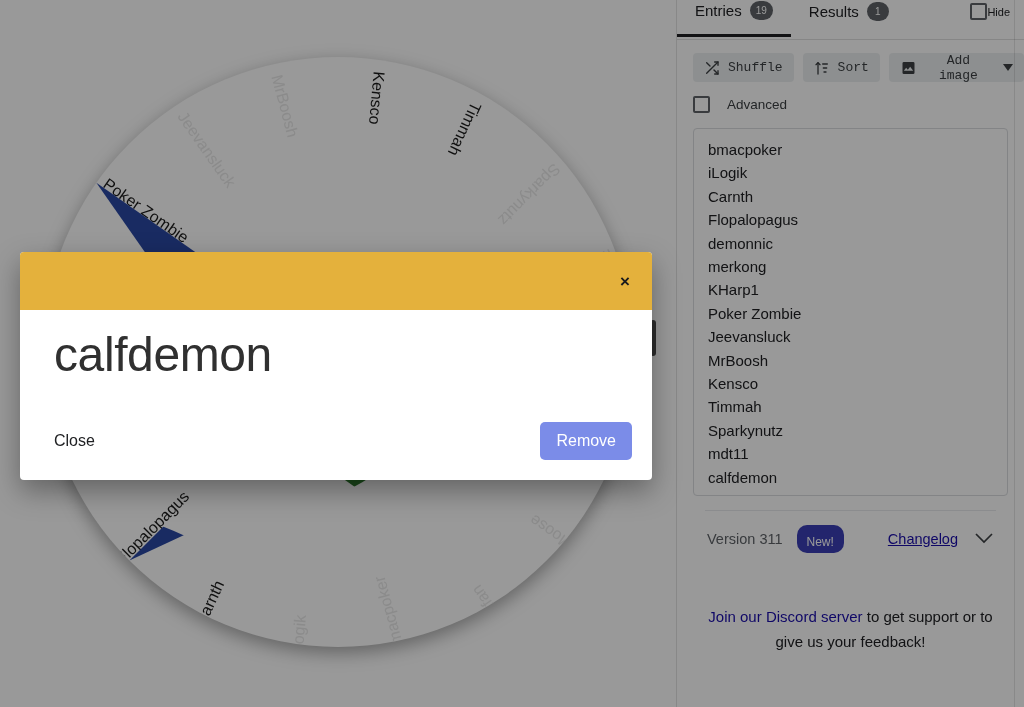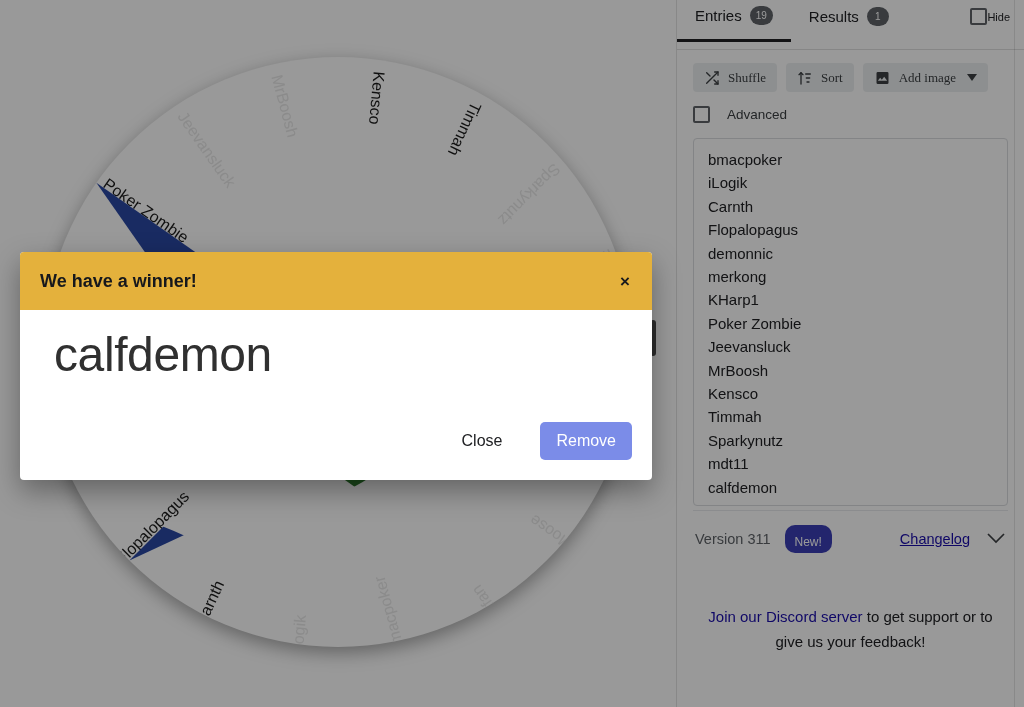--- a/index.html
+++ b/index.html
@@ -44,21 +44,21 @@
   }
 
   
   #side-panel {
     position: absolute; right: 0; top: 0; width: 348px; height: 707px;
     background: #ffffff; box-sizing: border-box;
     border-left: 1px solid #e3e3e3;
   }
   #tabs {
     display: flex; align-items: center;
-    height: 50px; padding: 0 14px 16px 0;
+    height: 40px; padding: 0 14px 16px 0;
     border-bottom: 1px solid #e0e0e0;
     box-sizing: border-box;
   }
   .tab {
     display: flex; align-items: center; gap: 8px;
     height: 50px; padding: 0 18px;
     font-size: 15px; color: #202124;
     cursor: pointer; box-sizing: border-box;
     position: relative;
   }
@@ -80,21 +80,21 @@
 
   #toolbar {
     display: flex; align-items: center; gap: 9px;
     padding: 13px 0 0 16px;
   }
   .tbtn {
     display: flex; align-items: center; gap: 8px;
     height: 29px; padding: 0 11px;
     background: #eceff1; border: none; border-radius: 4px;
     font-size: 13px; color: #3c4043; cursor: pointer;
-    font-family: Liberation Serif, serif;
+    font-family: Liberation Mono, monospace;
   }
   .tbtn svg { display: block; }
   .caret { margin-left: 3px; }
 
   #advanced-row {
     display: flex; align-items: center; gap: 17px;
     padding: 14px 0 0 16px; font-size: 13.5px; color: #3c4043; cursor: pointer;
   }
 
   #entries-box {
@@ -107,21 +107,21 @@
     position: relative;
   }
   .entry {
     font-size: 15px; color: #202124;
     line-height: 23.4px;
     white-space: nowrap;
   }
 
   #version-row {
     display: flex; align-items: center;
-    margin: 0 16px; padding: 14px 2px 0 2px;
+    margin: 0 28px; padding: 14px 2px 0 2px;
     border-top: 1px solid #e8eaed;
     position: absolute; left: 0; right: 0; top: 510px;
   }
   #version-text { font-size: 14.5px; color: #5f6368; }
   #new-pill {
     margin-left: 14px;
     background: #3b3fb6; color: #fff;
     font-size: 12px; padding: 10px 10px 4px; border-radius: 10px;
   }
   #changelog-link {
@@ -158,21 +158,21 @@
   }
   #dialog-body {
     padding: 16px 24px 0 34px;
     min-height: 86px;
   }
   #winner-name {
     font-size: 48px; font-weight: 300; color: #303030;
     letter-spacing: -0.4px; line-height: 1.2;
   }
   #dialog-actions {
-    display: flex; align-items: center; justify-content: flex-end;
+    display: flex; align-items: center; justify-content: space-between;
     gap: 24px; padding: 10px 20px 20px 20px;
   }
   #close-btn {
     background: transparent; border: none; cursor: pointer;
     font-size: 16px; color: #202124; padding: 9px 14px; border-radius: 4px;
     font-family: "Liberation Sans", sans-serif;
   }
   #remove-btn {
     background: #7b8ce8; border: none; cursor: pointer;
     font-size: 16px; color: #ffffff; padding: 10px 16px; border-radius: 5px;
@@ -341,21 +341,20 @@
       <span id="discord-link">Join our Discord server</span><span> to get support or to give us your feedback!</span>
     </div>
 
     <div id="panel-divider"></div>
   </div>
 
   <div id="overlay"></div>
 
   <div id="dialog">
     <div id="dialog-header">
-      <span id="dialog-title">We have a winner!</span>
       <span id="dialog-close">×</span>
     </div>
     <div id="dialog-body">
       <div id="winner-name">calfdemon</div>
     </div>
     <div id="dialog-actions">
       <button id="close-btn">Close</button>
       <button id="remove-btn">Remove</button>
     </div>
   </div>

